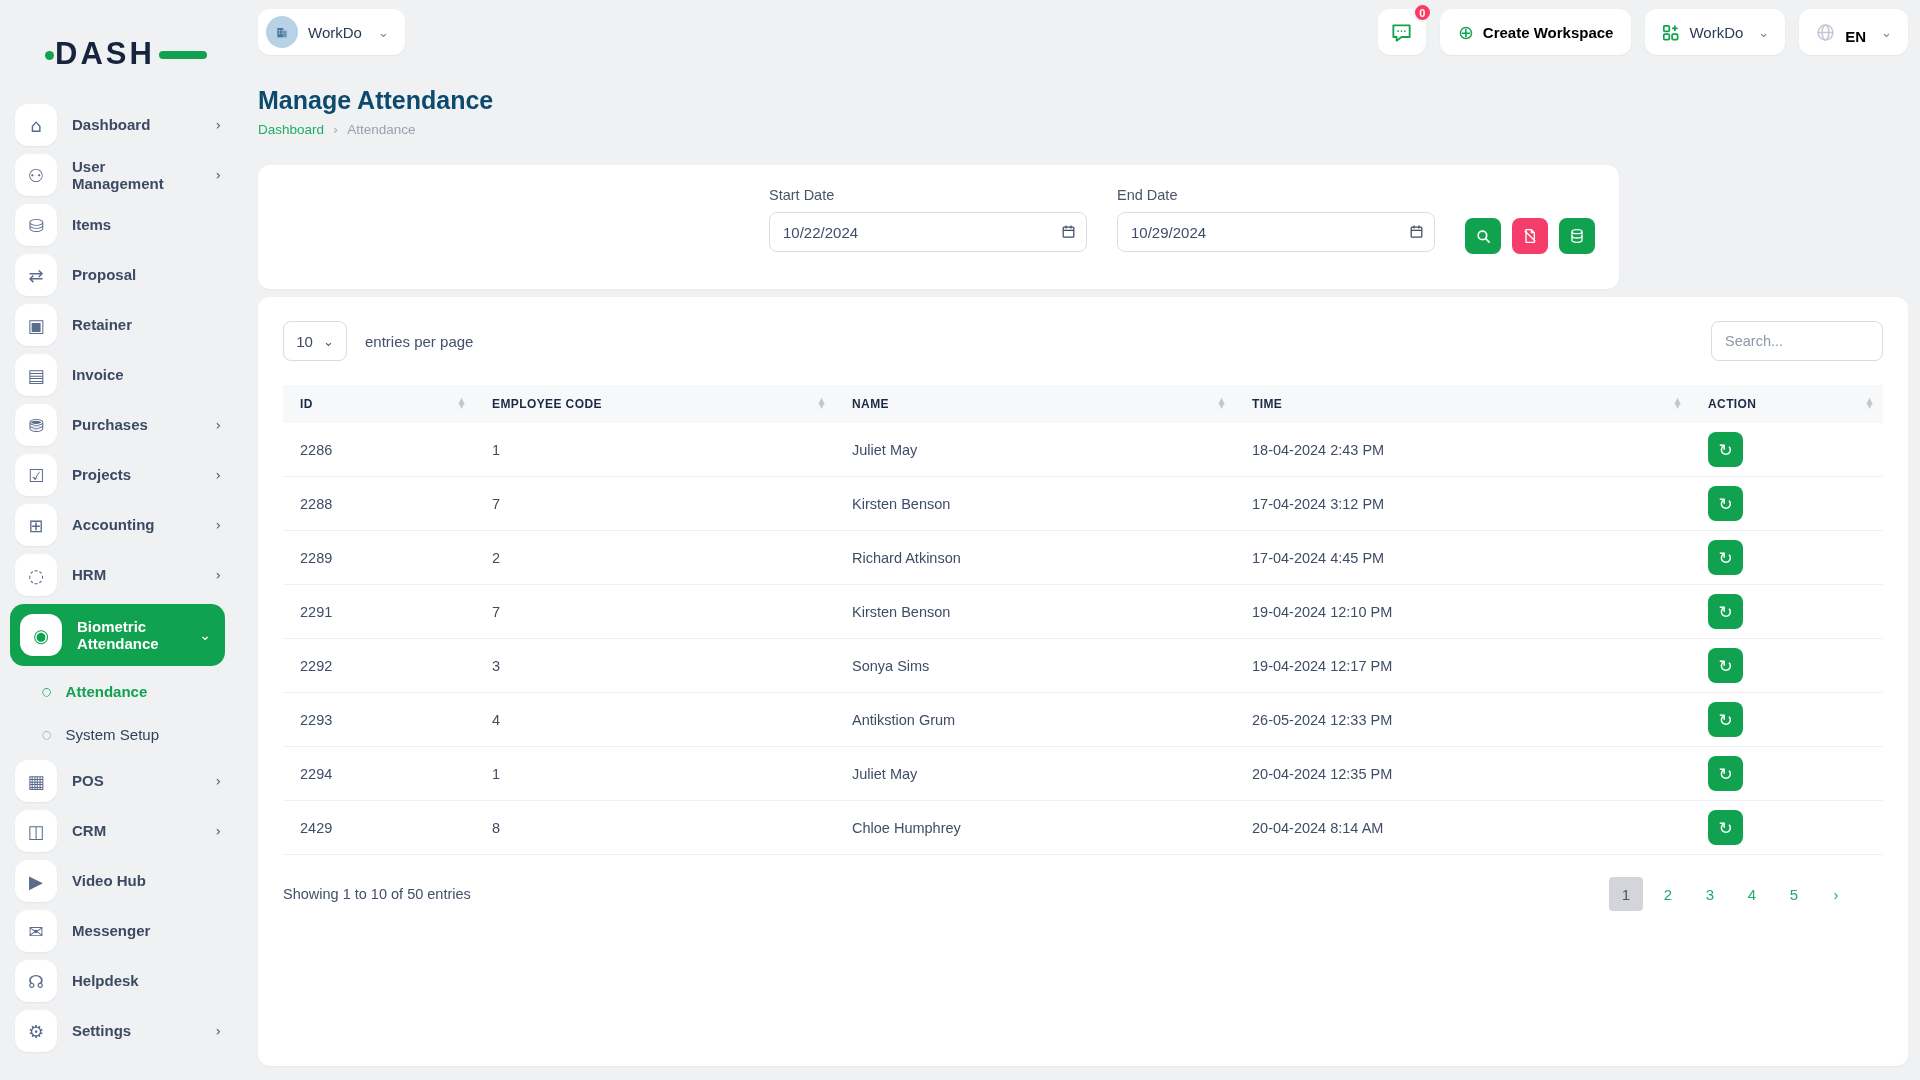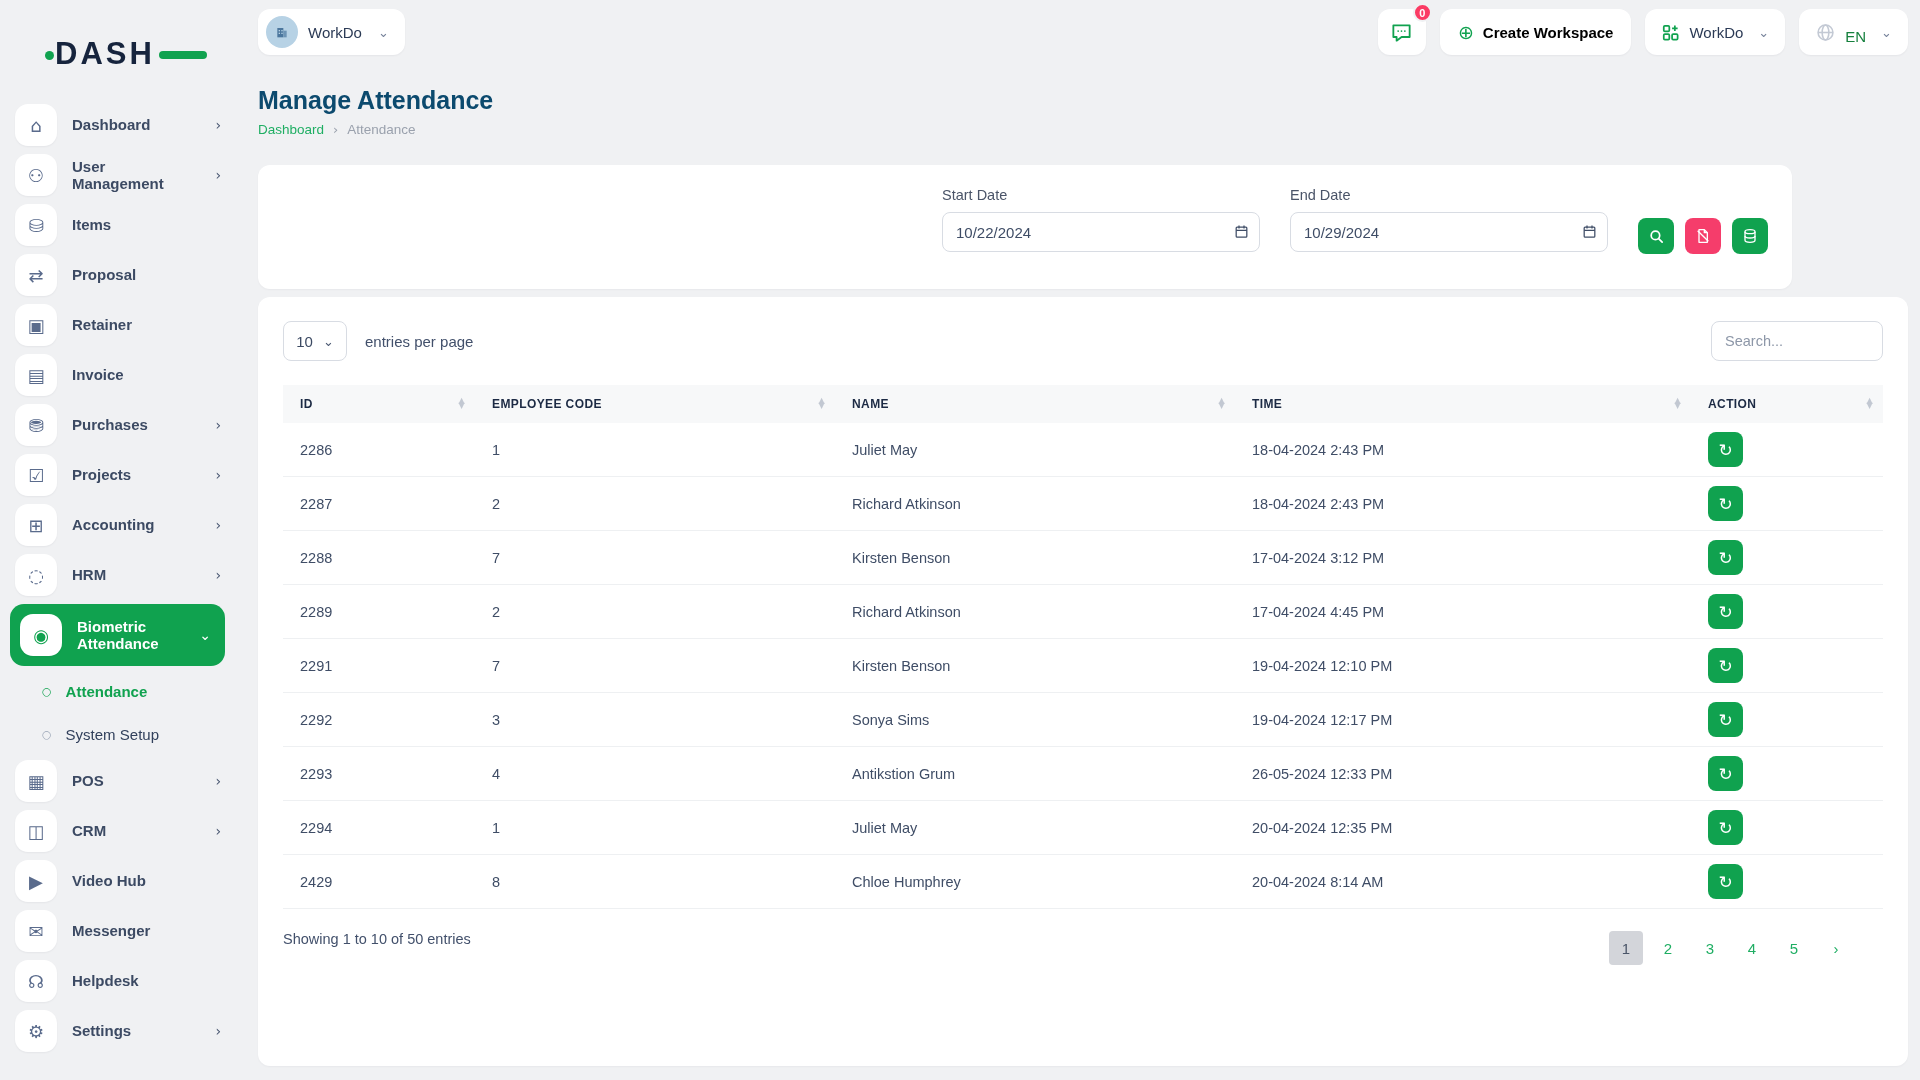--- a/index.html
+++ b/index.html
@@ -54,33 +54,33 @@
   .topbar-right { margin-left:auto; display:flex; align-items:center; gap:14px; }
   .icon-pill { width:48px; justify-content:center; position:relative; }
   .badge { position:absolute; top:-6px; right:-6px; min-width:19px; height:19px; border-radius:10px;
            background:#fb3b64; color:#fff; font-size:11px; font-weight:700; display:flex;
            align-items:center; justify-content:center; border:2px solid #f0f1f3; }
   .cw-pill { padding:0 18px; gap:9px; }
   .cw-label { font-size:15px; font-weight:600; color:#000000; }
   .plus-glyph { color:#10a24f; font-size:19px; line-height:1; }
   .apps-pill { padding:0 16px; gap:9px; }
   .lang-pill { padding:0 16px; gap:9px; }
-  .lang-label { font-size:15px; font-weight:400; color:#15803d;margin-top:8px; }
+  .lang-label { font-size:15px; font-weight:700; color:#000000;margin-top:8px; }
 
   
   .page-head { position:absolute; left:258px; top:86px; }
   .page-title { font-size:25px; font-weight:700; color:#0c4a6e; }
   .breadcrumb { margin-top:7px; font-size:13.5px; display:flex; gap:9px; align-items:center; }
   .bc-link { color:#1fae63; cursor:pointer; }
   .bc-sep { color:#9aa1ad; font-size:13px; }
   .bc-current { color:#9aa1ad; }
 
   
   .card { position:absolute; background:#ffffff; border-radius:12px; box-shadow:0 1px 2px rgba(16,24,40,.04); }
-  .filter-card { left:258px; top:165px; width:1534px; height:124px;
+  .filter-card { left:258px; top:165px; width:1361px; height:124px;
                  display:flex; justify-content:flex-end; align-items:flex-start; padding:22px 24px 0 13px; gap:30px; }
   .field-group { display:flex; flex-direction:column; gap:9px; }
   .field-label { font-size:14.5px; color:#4a5468; }
   .date-wrap { position:relative;border-radius:6px; }
   .date-input { width:318px; height:40px; border:1px solid #d8dce3; border-radius:8px;
                 padding:0 36px 0 13px; font-size:15px; color:#3f4d66; background:#fff;
                 font-family:"Liberation Sans", sans-serif; }
   .date-cal { position:absolute; right:11px; top:12px; pointer-events:none; }
   .filter-btns { display:flex; gap:11px; margin-top:31px; }
   .sq-btn { width:36px; height:36px; border:none; border-radius:8px; display:flex;
@@ -107,21 +107,21 @@
        padding:12px 10px 12px 17px; text-transform:uppercase; cursor:pointer; }
   th .sort { float:right; display:inline-flex; flex-direction:column; line-height:.62; margin-top:2px; }
   th .sort i { font-style:normal; font-size:8px; color:#c2c8d2; font-family:"DejaVu Sans", sans-serif; }
   col.c-id { width:12%; } col.c-code { width:22.5%; } col.c-name { width:25%; }
   col.c-time { width:28.5%; } col.c-action { width:12%; }
   td { font-size:14.5px; color:#3f4d66; padding:9px 10px 9px 17px; border-bottom:1px solid #eef0f2; height:53px; }
   tbody tr:last-child td { border-bottom:1px solid #eef0f2; }
   .action-btn { width:35px; height:35px; border:none; border-radius:8px; background:#10a24f;
                 color:#fff; font-size:17px; cursor:pointer; display:flex; align-items:center; justify-content:center; }
 
-  .table-footer { display:flex; margin-top:22px; }
+  .table-footer { display:flex; align-items:center; margin-top:22px; }
   .summary { font-size:14.5px; color:#42506b; }
   .pagination { margin-left:auto; display:flex; align-items:center; gap:8px; margin-right:30px; }
   .page-btn { min-width:34px; height:34px; display:flex; align-items:center; justify-content:center;
               font-size:15px; color:#1fae63; cursor:pointer; border-radius:4px; padding:0 6px; }
   .page-active { background:#d3d5da; color:#4a5568; }
 </style>
 </head>
 <body>
 
 <aside class="sidebar">
@@ -480,31 +480,20 @@
           <td>1</td>
           <td>Juliet May</td>
           <td>18-04-2024 2:43 PM</td>
           <td>
             <button class="action-btn glyph">
               <span>↻</span>
             </button>
           </td>
         </tr>
 
-        <tr>
-          <td>2287</td>
-          <td>2</td>
-          <td>Richard Atkinson</td>
-          <td>18-04-2024 2:43 PM</td>
-          <td>
-            <button class="action-btn glyph">
-              <span>↻</span>
-            </button>
-          </td>
-        </tr>
 
         <tr>
           <td>2288</td>
           <td>7</td>
           <td>Kirsten Benson</td>
           <td>17-04-2024 3:12 PM</td>
           <td>
             <button class="action-btn glyph">
               <span>↻</span>
             </button>

